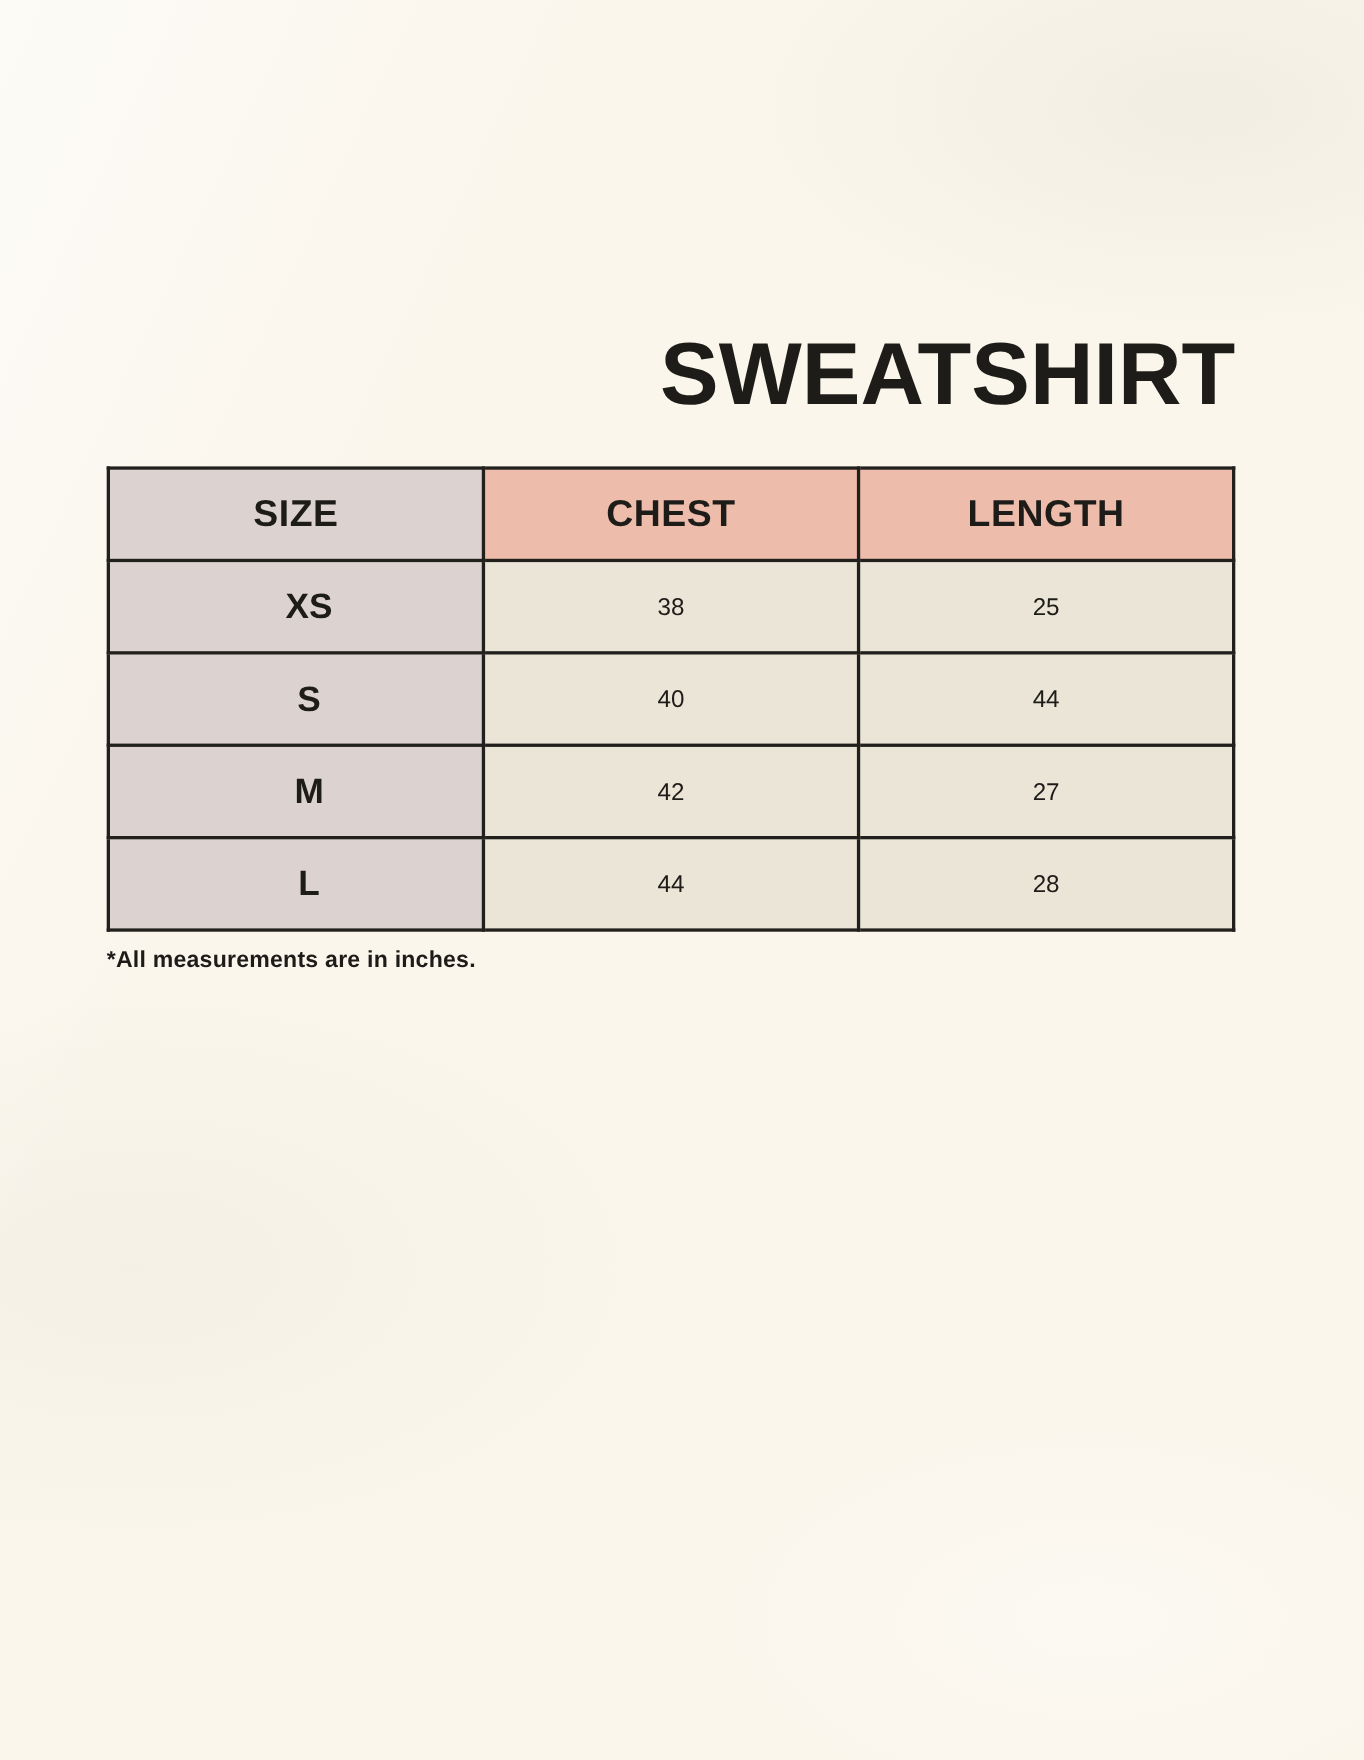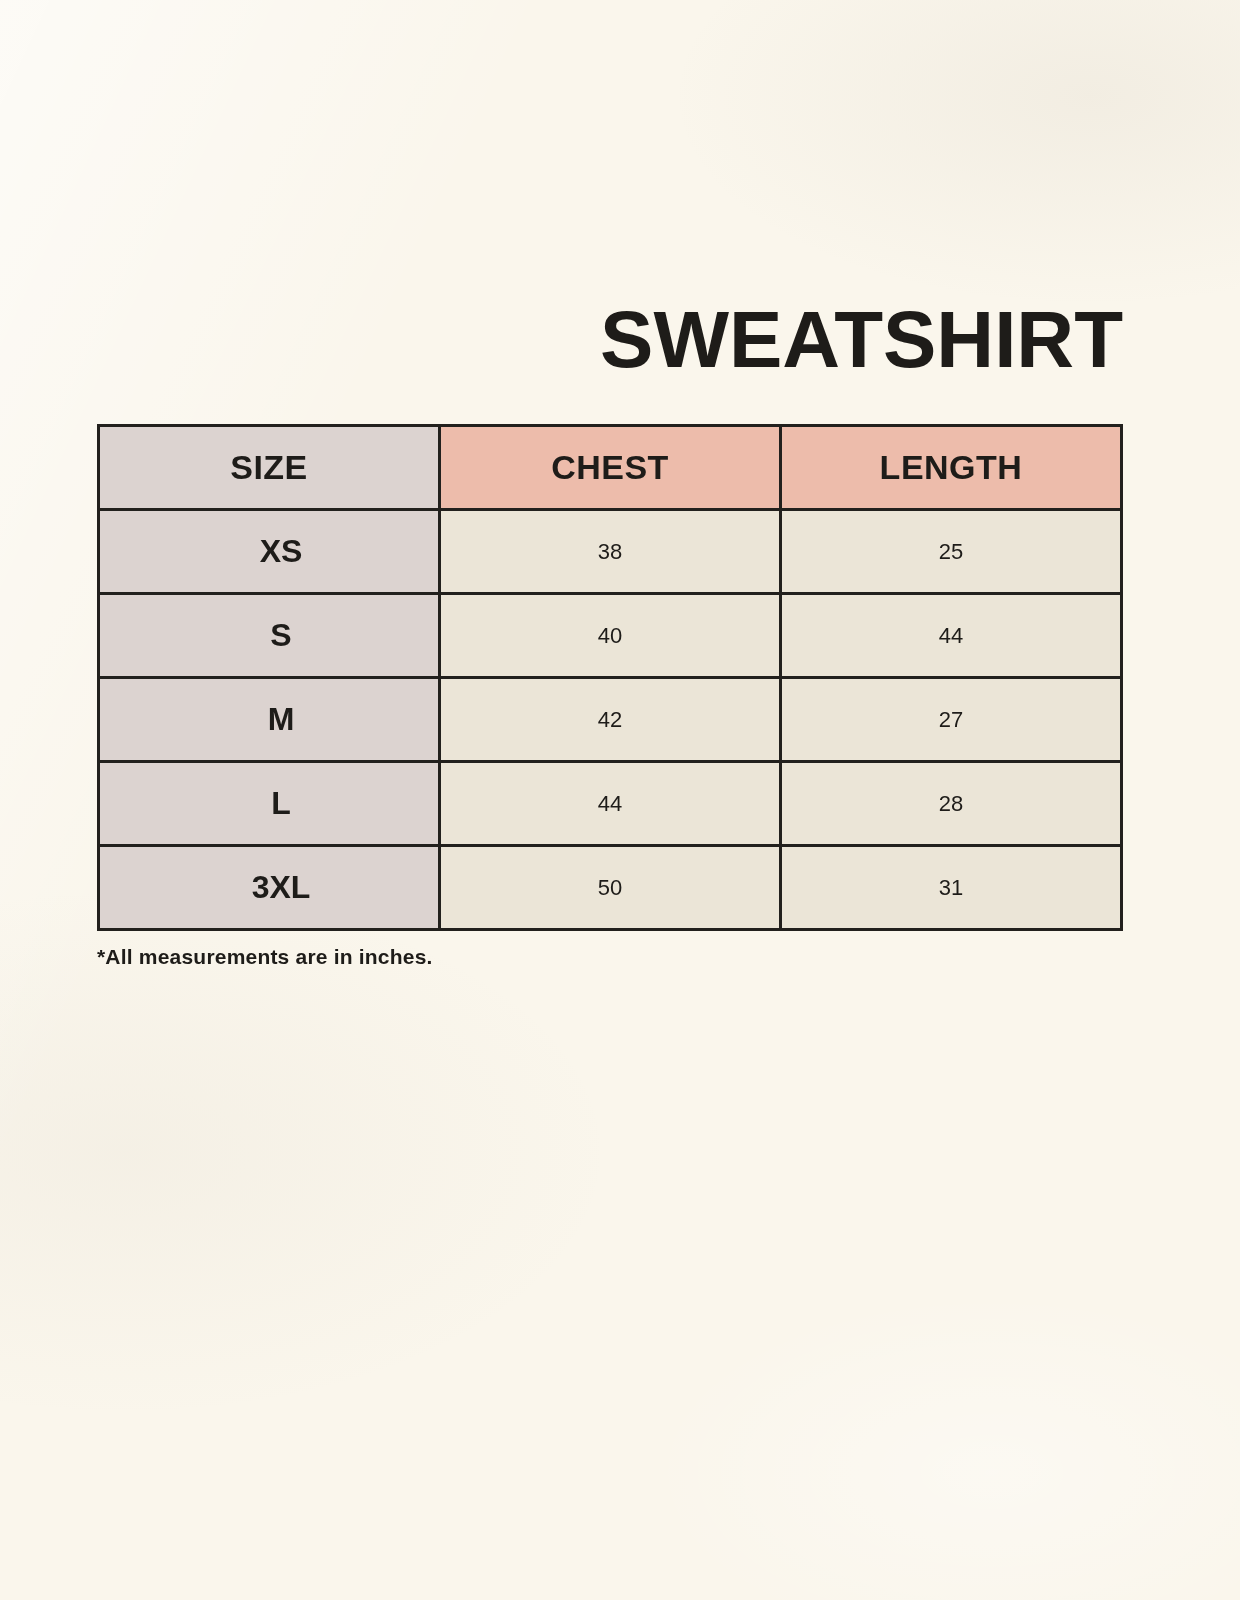--- a/index.html
+++ b/index.html
@@ -139,24 +139,19 @@
         <tr>
           <td class="size-cell">M</td>
           <td class="value-cell">42</td>
           <td class="value-cell">27</td>
         </tr>
         <tr>
           <td class="size-cell">L</td>
           <td class="value-cell">44</td>
           <td class="value-cell">28</td>
         </tr>
-        <tr>
-          <td class="size-cell">3XL</td>
-          <td class="value-cell">50</td>
-          <td class="value-cell">31</td>
-        </tr>
       </tbody>
     </table>
 
     <div class="footnote">*All measurements are in inches.</div>
   </div>
 
 </div>
 
 </body></html>

